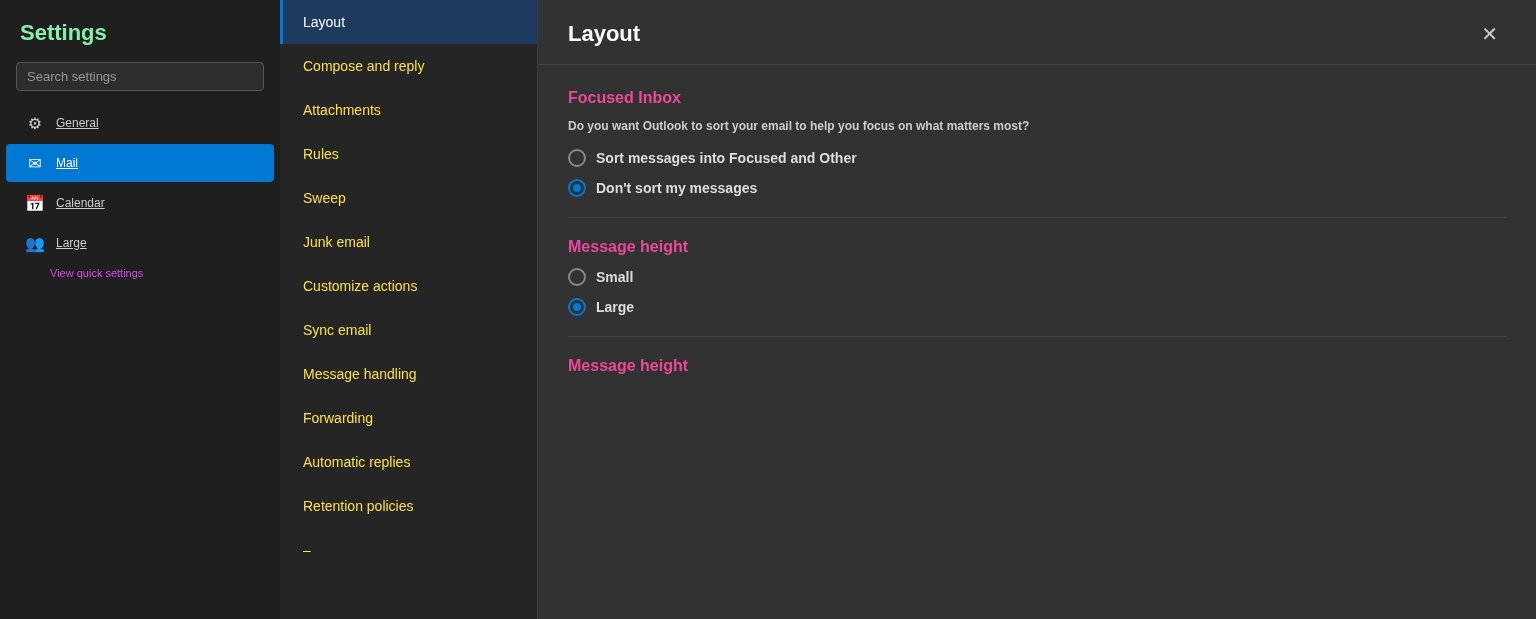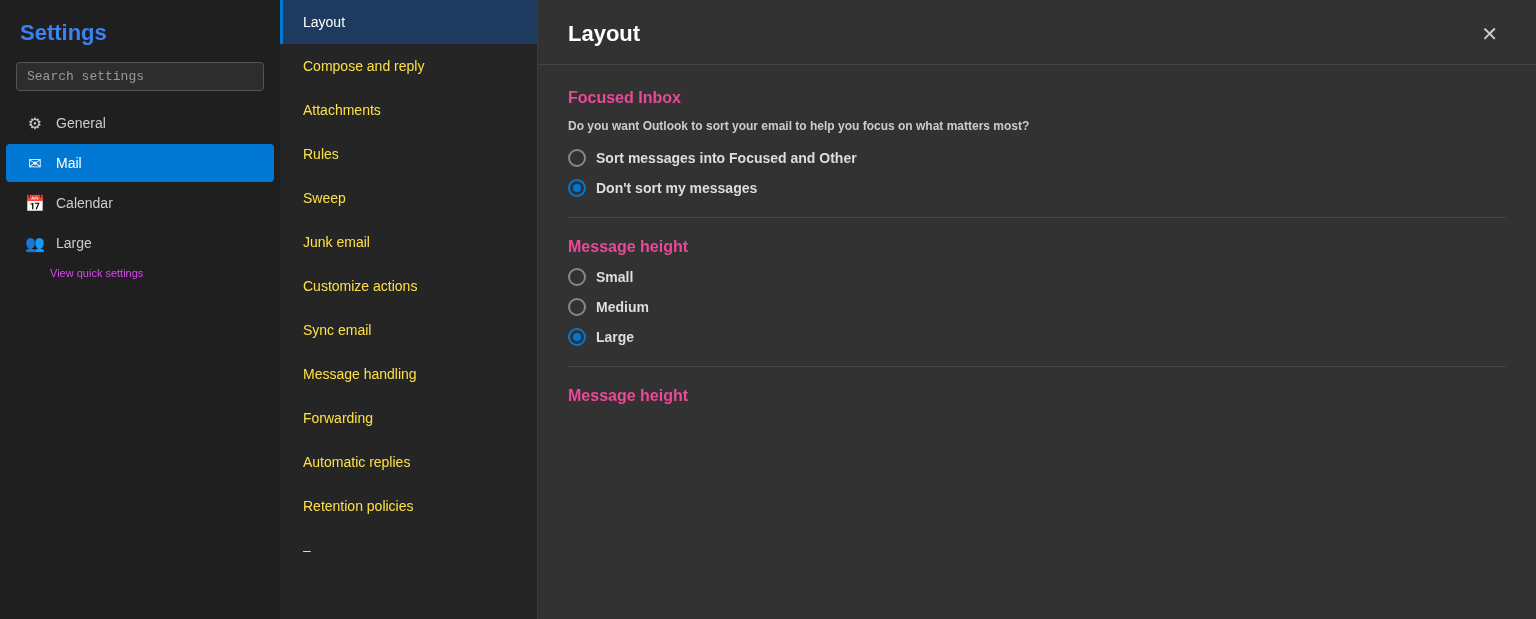--- a/index.html
+++ b/index.html
@@ -18,34 +18,33 @@
       width: 280px;
       min-width: 280px;
       background: #1f1f1f;
       display: flex;
       flex-direction: column;
       padding-top: 10px;
     }
     .sidebar-title {
       font-size: 22px;
       font-weight: 600;
-      color: #3b82f6;
+      color: #86efac;
       padding: 10px 20px 16px 20px;
     }
     .search-box {
       margin: 0 16px 12px 16px;
       background: #2d2d2d;
       border: 1px solid #555;
       border-radius: 4px;
       padding: 6px 10px;
       color: #ccc;
       font-size: 13px;
       outline: none;
       width: calc(100% - 32px);
-      font-family: Liberation Mono, monospace;
     }
     .search-box::placeholder { color: #999; }
 
     .nav-item {
       display: flex;
       align-items: center;
       gap: 12px;
       padding: 10px 20px;
       cursor: pointer;
       font-size: 14px;
@@ -58,21 +57,21 @@
       color: #fff;
     }
     .nav-item .nav-icon {
       width: 18px;
       height: 18px;
       display: flex;
       align-items: center;
       justify-content: center;
       font-size: 16px;
     }
-    .nav-item .nav-label { font-size: 14px; }
+    .nav-item .nav-label { font-size: 12px; text-decoration: underline; }
 
     .quick-settings-link {
       padding: 4px 20px 4px 50px;
       font-size: 11px;
       color: #d946ef;
       cursor: pointer;
     }
 
     
     .submenu {
@@ -262,24 +261,20 @@
 
     <hr class="divider">
 
     <div class="section">
       <div class="section-title">Message height</div>
       <div class="radio-option">
         <div class="radio-circle"></div>
         <label>Small</label>
       </div>
       <div class="radio-option">
-        <div class="radio-circle"></div>
-        <label>Medium</label>
-      </div>
-      <div class="radio-option">
         <div class="radio-circle selected"></div>
         <label>Large</label>
       </div>
     </div>
 
     <hr class="divider">
 
     <div class="section">
       <div class="section-title">Message height</div>
     </div>

